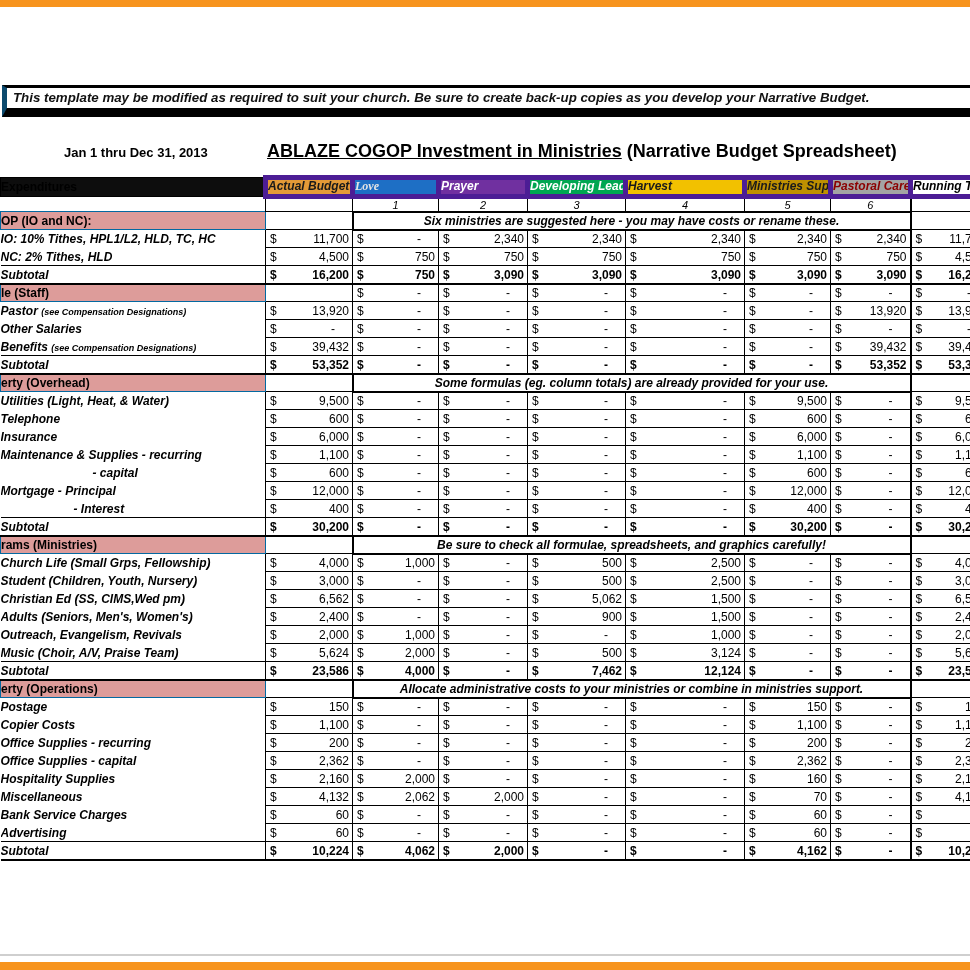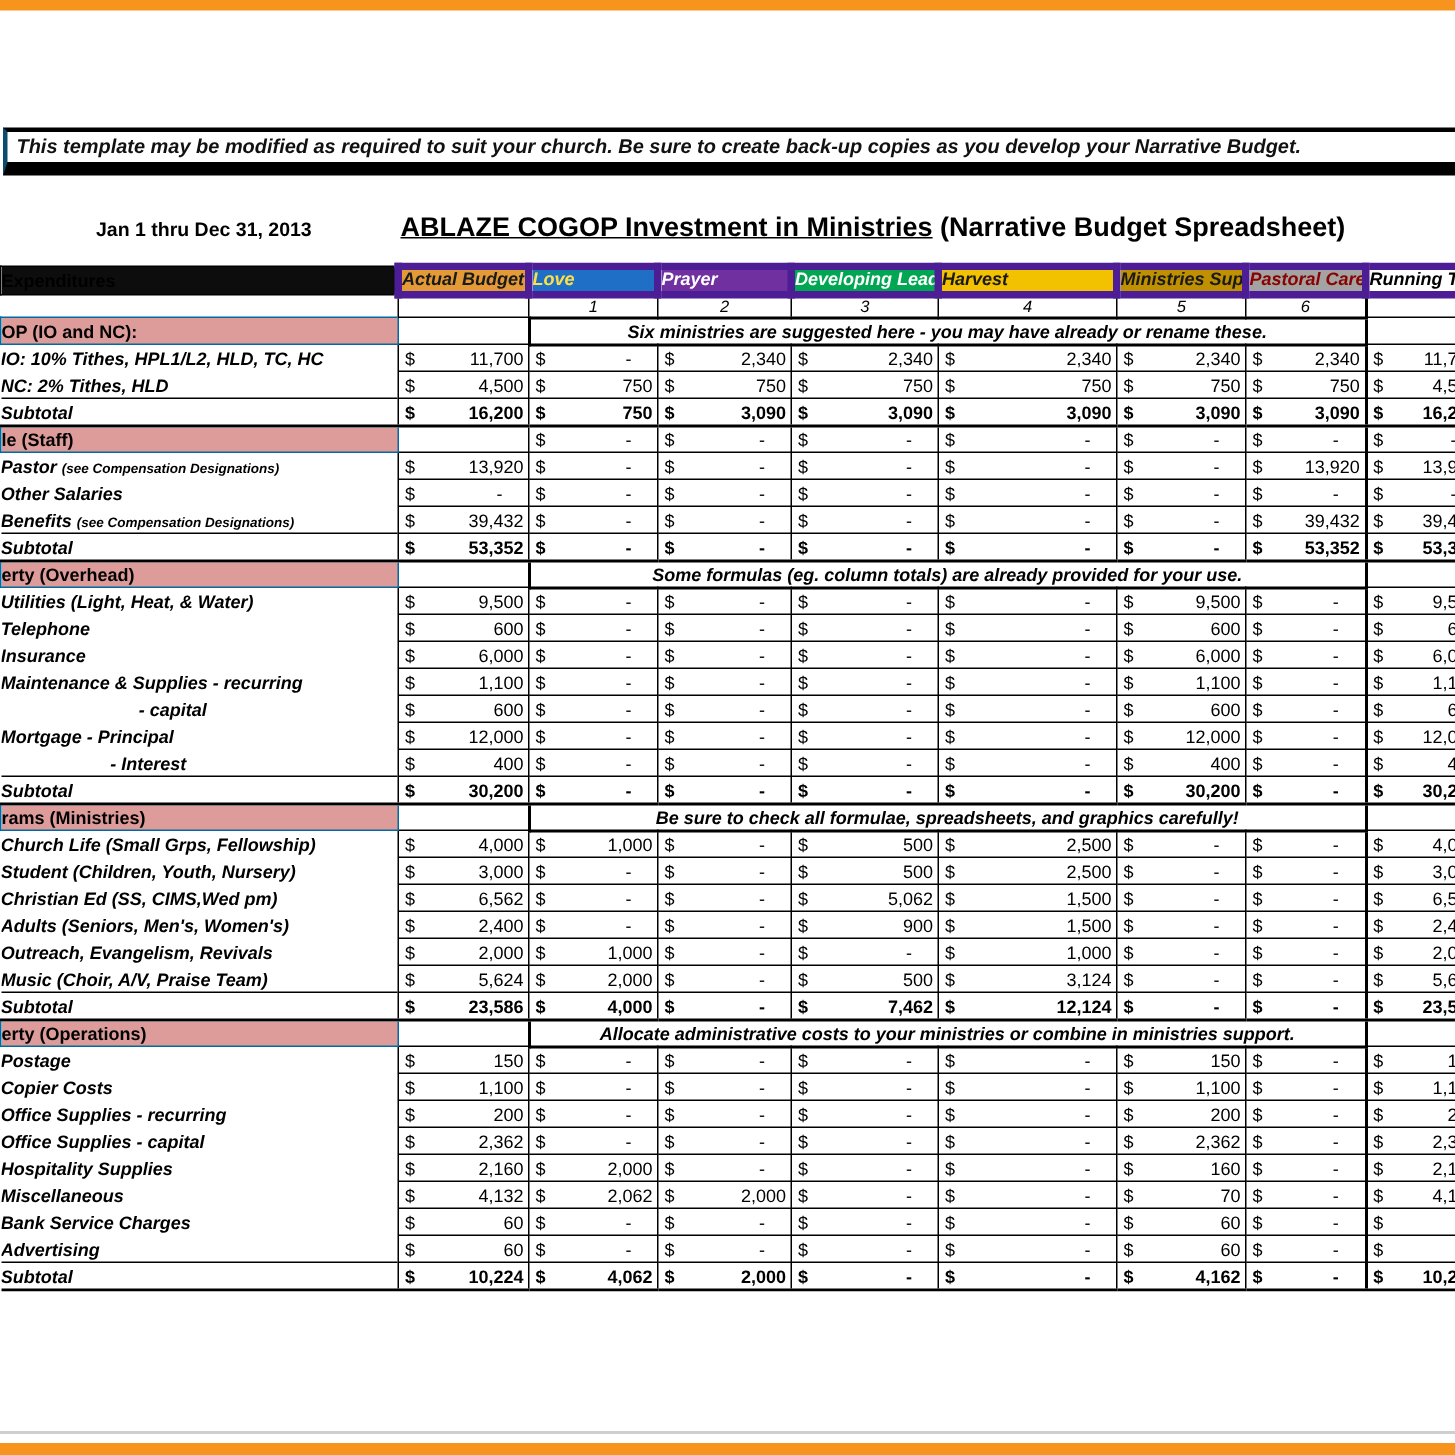--- a/index.html
+++ b/index.html
@@ -2,21 +2,21 @@
 <html style="--frame-orange: #f7941e; --section-pink: #dd9c9a; --header-black: #0d0d0d;"><head>
 <meta charset="utf-8">
 <style>
   *{box-sizing:border-box;}
   html,body{margin:0;padding:0;background:#e9e9e9;}
   body{font-family:"Liberation Sans",sans-serif;}
   #page{width:970px;height:970px;margin:0 auto;position:relative;overflow:hidden;background:#fff;display:flex;flex-direction:column;}
   .orange-bar{flex:none;height:7px;background:var(--frame-orange,#f7941e);}
   .orange-bar.bottom{height:8px;}
   .spacer-top{flex:none;height:78px;}
-  .disclaimer{flex:none;margin-left:2px;border-top:3px solid #000;border-left:3px solid #0c4a6e;border-bottom:9px solid #000;padding:2px 0 3px 6px;}
+  .disclaimer{flex:none;margin-left:2px;border-top:3px solid #000;border-left:5px solid #0c4a6e;border-bottom:9px solid #000;padding:2px 0 3px 6px;}
   .disclaimer .line{font-weight:bold;font-style:italic;font-size:13.3px;line-height:15px;white-space:nowrap;color:#111;}
   .title-row{flex:none;display:flex;align-items:baseline;margin-top:24px;height:20px;}
   .date-range{flex:none;margin-left:64px;width:203px;font-weight:bold;font-size:13px;white-space:nowrap;color:#000;}
   .main-title{font-weight:bold;font-size:18px;white-space:nowrap;color:#000;}
   .main-title .u{text-decoration:underline;}
   .sheet-viewport{flex:none;margin-top:14px;width:970px;overflow:hidden;}
   table.sheet{border-collapse:collapse;table-layout:fixed;width:988px;}
   table.sheet td{padding:0;height:18px;overflow:hidden;white-space:nowrap;vertical-align:middle;font-size:12px;color:#000;}
   td.exp-h{background:var(--header-black,#0d0d0d);color:#fff;font-weight:bold;font-size:13px;vertical-align:bottom;padding:0 0 3px 3px;border:1px solid #000;}
   td.col-h{border:5px solid #4c1d95;text-align:left;font-weight:bold;font-style:italic;font-size:12.5px;line-height:1.15;white-space:normal;vertical-align:middle;height:37px;padding:1px;}
@@ -67,21 +67,21 @@
           <col style="width: 98px;">
           <col style="width: 119px;">
           <col style="width: 86px;">
           <col style="width: 80px;">
           <col style="width: 78px;">
         </colgroup>
         <tbody>
           <tr>
             <td class="exp-h">Expenditures</td>
             <td class="col-h" style="background: rgb(228, 154, 55); color: rgb(26, 26, 26);">Actual Budget</td>
-            <td class="col-h" style="background: rgb(30, 111, 197); color: #fde047;">Love</td>
+            <td class="col-h" style="background: rgb(30, 111, 197); color: #e5e5e5; font-family: Liberation Serif, serif;">Love</td>
             <td class="col-h" style="background: rgb(112, 48, 160); color: rgb(255, 255, 255);">Prayer</td>
             <td class="col-h" style="background: rgb(0, 166, 81); color: rgb(255, 255, 255);">Developing Leaders</td>
             <td class="col-h" style="background: rgb(242, 193, 0); color: rgb(26, 26, 26);">Harvest</td>
             <td class="col-h" style="background: rgb(191, 144, 0); color: rgb(26, 26, 26);">Ministries Support</td>
             <td class="col-h" style="background: #a3a3a3; color: rgb(139, 0, 0);">Pastoral Care</td>
             <td class="col-h running" style="background: rgb(255, 255, 255); color: rgb(0, 0, 0);">Running Total</td>
           </tr>
           <tr class="num-row">
             <td class="plain-label"></td>
             <td class="num"></td>
@@ -89,21 +89,21 @@
             <td class="num">2</td>
             <td class="num">3</td>
             <td class="num">4</td>
             <td class="num">5</td>
             <td class="num">6</td>
             <td class="num running"></td>
           </tr>
           <tr>
             <td class="sec-label">OP (IO and NC):</td>
             <td class="money"></td>
-            <td class="banner" colspan="6">Six ministries are suggested here - you may have already or rename these.</td>
+            <td class="banner" colspan="6">Six ministries are suggested here - you may have costs or rename these.</td>
             <td class="money running"></td>
           </tr>
           <tr>
             <td class="row-label"><span>IO: 10% Tithes, HPL1/L2, HLD, TC, HC</span></td>
             <td class="money">
               <div class="mflex">
                 <span class="dollar">$</span>
                 <span class="val">11,700</span>
               </div>
             </td>

